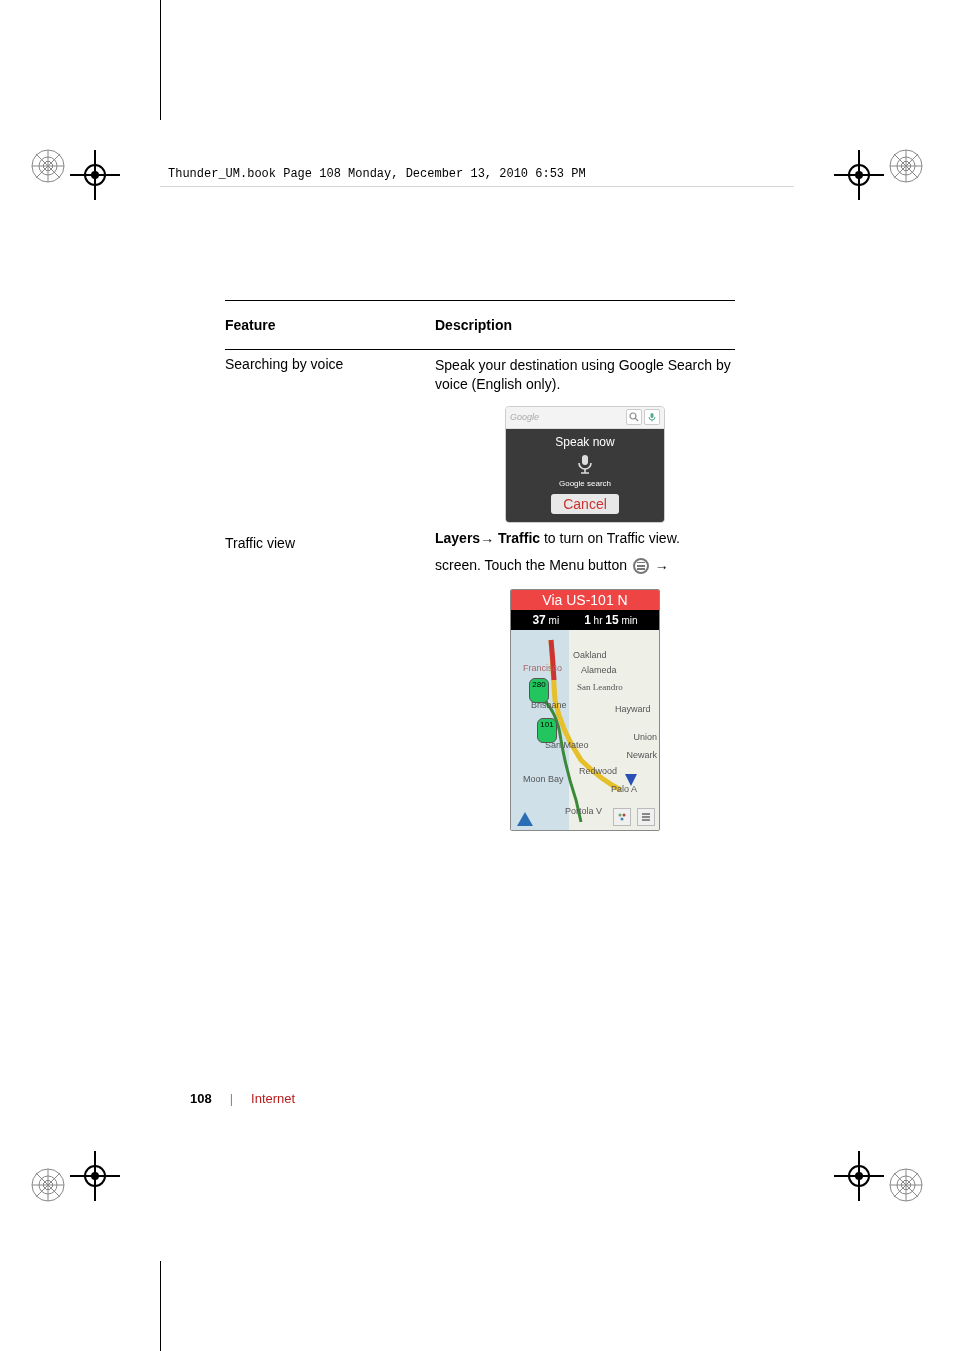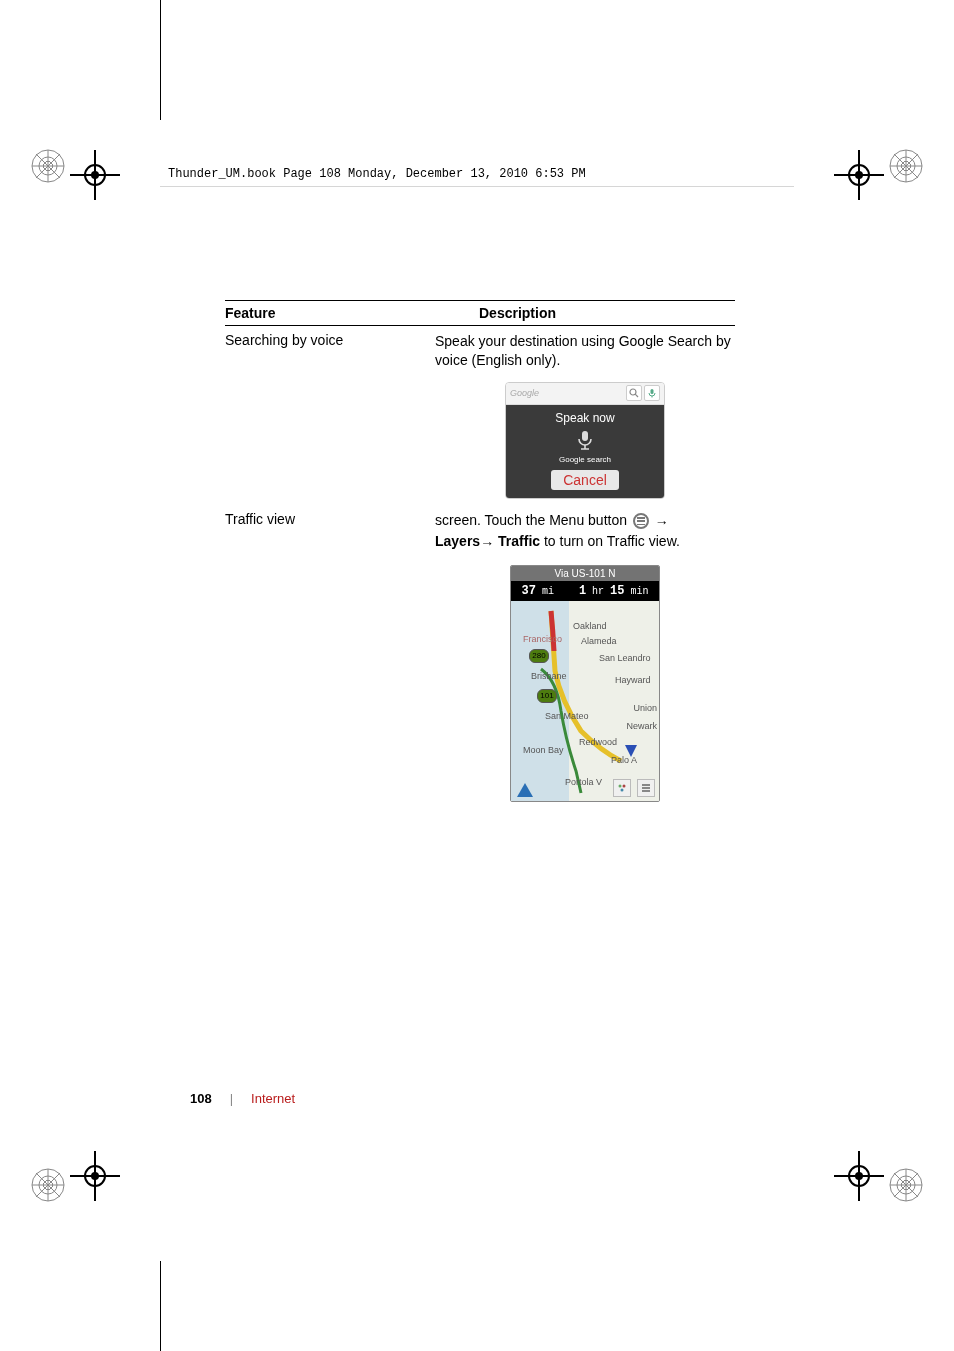--- a/index.html
+++ b/index.html
@@ -26,21 +26,21 @@
 
   
   .running-header { position: absolute; top: 167px; left: 168px; font-family: "Courier New", monospace; font-size: 12px; color: #000; }
   .hairline { position:absolute; top:186px; left:160px; right:160px; height:1px; background:#777; opacity:.3;}
 
   
   .content { position: absolute; top: 300px; left: 225px; width: 510px; }
 
   
   .tbl { width: 100%; }
-  .tbl .hdr { display:flex; border-top:1px solid #000; border-bottom:1px solid #000; padding:4px 0;gap:44px; }
+  .tbl .hdr { display:flex; border-top:1px solid #000; border-bottom:1px solid #000; padding:16px 0; }
   .tbl .col-f { width: 210px; font-weight: bold; font-size: 14px; }
   .tbl .col-d { flex:1; font-weight: bold; font-size: 14px; }
   .tbl .row { display:flex; padding:6px 0; font-size: 14px; }
   .tbl .row .col-f { font-weight: normal; }
   .tbl .row .col-d { font-weight: normal; display:flex; flex-direction:column; gap:8px; }
   .desc-para { line-height: 1.35; }
   .desc-para .bold { font-weight: bold; }
 
   
   .voice-shot { width:160px; margin: 4px auto 0 auto; border:1px solid #ccc; border-radius:4px; overflow:hidden; font-size:10px; }
@@ -49,28 +49,28 @@
   .voice-icons { display:flex; gap:2px; }
   .voice-icons .ico { width:16px; height:16px; border:1px solid #ccc; border-radius:2px; display:flex; align-items:center; justify-content:center; background:#fff; }
   .voice-pop { background:#3a3a3a; color:#fff; padding:6px 0 8px 0; text-align:center; }
   .voice-pop .spk { font-size:12px; margin-bottom:4px; display:block;}
   .voice-pop .mic { width:22px; height:22px; margin:0 auto 4px auto; }
   .voice-pop .sub { font-size:8px; display:block; margin-bottom:6px;}
   .voice-pop .cancel { background:#e8e8e8; color:#c33; font-size:14px; width:68px; margin:0 auto; border-radius:3px; padding:2px 0; }
 
   
   .traf-shot { width:150px; margin: 6px auto 0 auto; border:1px solid #888; border-radius:2px; overflow:hidden; font-size:10px; }
-  .traf-top { background:#737373; color:#fff; text-align:center; font-size:10px; padding:2px 17px;}
-  .traf-stats { background:#000; color:#fff; display:flex; justify-content:center; gap:25px; padding:3px 0; font-size:10px;font-family:Liberation Mono, monospace;}
+  .traf-top { background:#ef4444; color:#fff; text-align:center; font-size:14px; padding:2px 17px;}
+  .traf-stats { background:#000; color:#fff; display:flex; justify-content:center; gap:25px; padding:3px 0; font-size:10px;}
   .traf-stats b{font-size:12px;}
   .traf-map { position:relative; height:200px; background:#eef0e8; overflow:hidden; }
   .water { position:absolute; left:0; top:0; bottom:0; width:58px; background:#cfe0e8; }
   .route { position:absolute; }
   .lbl { position:absolute; font-size:9px; color:#555; white-space:nowrap;}
-  .shield { position:absolute; width:20px; height:14px; border:1px solid #555; border-radius:6px; background:#4d7c0f; font-size:8px; text-align:center; line-height:12px;}
+  .shield { position:absolute; width:20px; height:25px; border:1px solid #555; border-radius:6px; background:#22c55e; font-size:8px; text-align:center; line-height:12px;}
   .nav-arrow { position:absolute; bottom:4px; left:6px; width:0; height:0; border-left:8px solid transparent; border-right:8px solid transparent; border-bottom:14px solid #2a6fb5; }
   .traf-btns { position:absolute; bottom:4px; right:4px; display:flex; gap:6px;}
   .traf-btns .b { width:18px; height:18px; background:#f0f0f0; border:1px solid #bbb; display:flex; align-items:center; justify-content:center; font-size:10px;}
   .dest-pin { position:absolute; width:0; height:0; border-left:6px solid transparent; border-right:6px solid transparent; border-top:12px solid #2a4fb5; right:22px; bottom:44px;}
 
   
   .footer { position:absolute; bottom:245px; left:190px; font-size:13px; display:flex; align-items:center; gap:18px; }
   .footer .pn { font-weight:bold; }
   .footer .sep { color:#888; }
   .footer .sec { color:#b91c1c; }
@@ -214,52 +214,52 @@
             <span class="sub">Google search</span>
             <div class="cancel">Cancel</div>
           </div>
         </div>
       </div>
     </div>
 
     <div class="row">
       <div class="col-f">Traffic view</div>
       <div class="col-d">
+        <div class="desc-para" style="margin-top:-6px;">
+          <span class="bold">Layers</span><span>→ </span><span class="bold">Traffic</span><span> to turn on Traffic view.</span>
+        </div>
         <div class="desc-para">
           <span>screen. Touch the Menu button </span>
           <span class="menu-ico">
                 <span class="bars">
                   <span></span>
                   <span></span>
                   <span></span>
                 </span>
               </span>
           <span>→</span>
-        </div>
-        <div class="desc-para" style="margin-top:-6px;">
-          <span class="bold">Layers</span><span>→ </span><span class="bold">Traffic</span><span> to turn on Traffic view.</span>
         </div>
 
         <div class="traf-shot">
           <div class="traf-top">Via US-101 N</div>
           <div class="traf-stats">
             <span><b>37</b><span> mi</span></span>
             <span><b>1</b><span> hr </span><b>15</b><span> min</span></span>
           </div>
           <div class="traf-map">
             <div class="water"></div>
             <svg class="route" width="150" height="200" viewBox="0 0 150 200" style="left:0;top:0;">
               <path d="M40 10 Q42 40 44 70 Q50 100 70 130 Q90 150 110 160" stroke="#e6c02a" stroke-width="5" fill="none"></path>
               <path d="M40 10 Q42 30 43 50" stroke="#c33" stroke-width="5" fill="none"></path>
               <path d="M30 68 Q46 80 50 110 Q55 140 65 170 L70 192" stroke="#3a8a3a" stroke-width="3" fill="none"></path>
             </svg>
             <span class="lbl" style="top:20px; left:62px;">Oakland</span>
             <span class="lbl" style="top:35px; left:70px;">Alameda</span>
             <span class="lbl" style="top:33px; left:12px; color:#a66;">Francisco</span>
-            <span class="lbl" style="top:52px; left:88px;">San Leandro</span>
+            <span class="lbl" style="top:52px; left:66px;font-family:Liberation Serif, serif;">San Leandro</span>
             <span class="lbl" style="top:74px; left:104px;">Hayward</span>
             <span class="lbl" style="top:70px; left:20px;">Brisbane</span>
             <span class="lbl" style="top:102px; right:2px;">Union</span>
             <span class="lbl" style="top:120px; right:2px;">Newark</span>
             <span class="lbl" style="top:110px; left:34px;">San Mateo</span>
             <span class="lbl" style="top:136px; left:68px;">Redwood</span>
             <span class="lbl" style="top:144px; left:12px;">Moon Bay</span>
             <span class="lbl" style="top:154px; left:100px;">Palo A</span>
             <span class="lbl" style="top:176px; left:54px;">Portola V</span>
             <span class="shield" style="top:48px; left:18px;">280</span>

